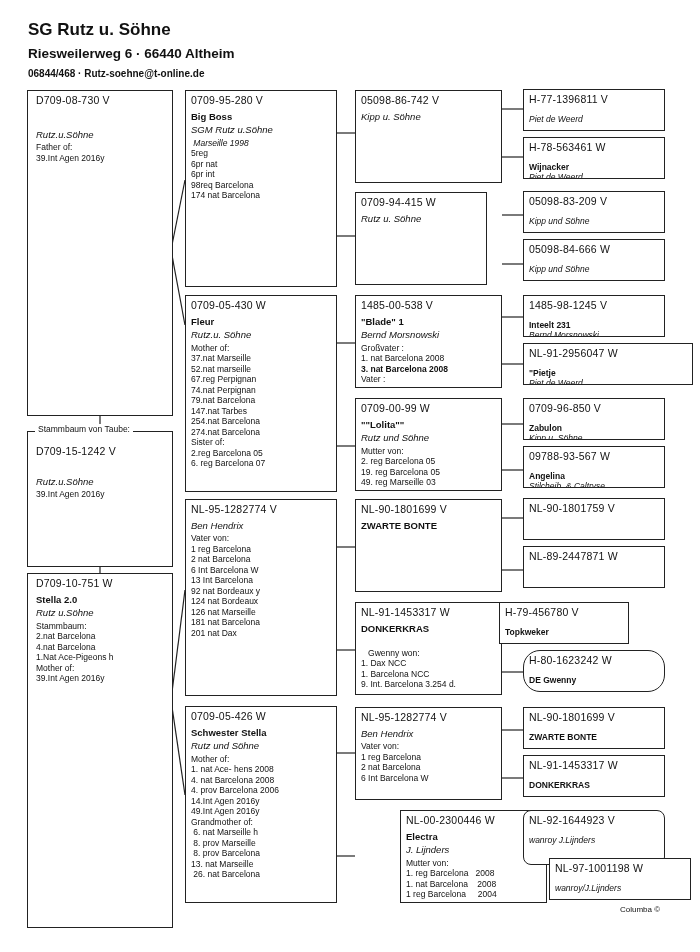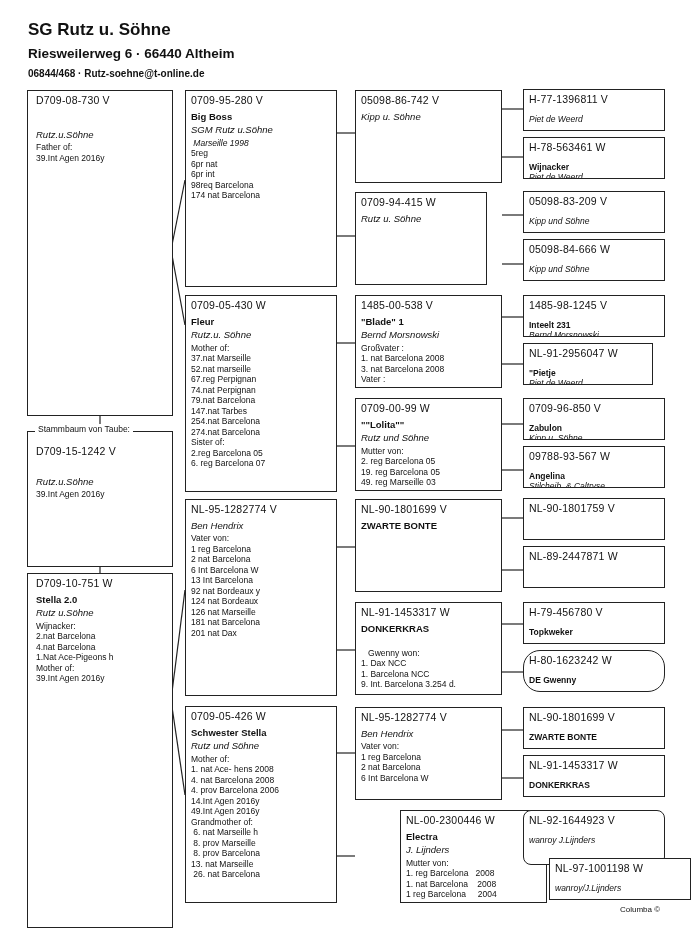--- a/index.html
+++ b/index.html
@@ -86,21 +86,21 @@
       <div class="line" style="white-space: pre;">39.Int Agen 2016y</div>
     </div>
 </div>
 <div class="caption">Stammbaum von Taube:</div>
 
 <div class="box" style="left:27px;top:573px;width:146px;height:355px;padding-left:8px;">
   <div class="ring">D709-10-751 W</div>
   <div class="name">Stella 2.0</div>
   <div class="owner">Rutz u.Söhne</div>
   <div class="lines">
-      <div class="line" style="white-space: pre;">Wijnacker:</div>
+      <div class="line" style="white-space: pre;">Stammbaum:</div>
       <div class="line" style="white-space: pre;">2.nat Barcelona</div>
       <div class="line" style="white-space: pre;">4.nat Barcelona</div>
       <div class="line" style="white-space: pre;">1.Nat Ace-Pigeons h</div>
       <div class="line" style="white-space: pre;">Mother of:</div>
       <div class="line" style="white-space: pre;">39.Int Agen 2016y</div>
     </div>
 </div>
 
 <div class="box g2" style="left:185px;top:90px;width:152px;height:197px;">
     <div class="ring">0709-95-280 V</div>
@@ -178,21 +178,21 @@
     <div class="ring">0709-94-415 W</div>
     <div class="owner">Rutz u. Söhne</div>
   </div>
 <div class="box g3" style="left:355px;top:295px;width:147px;height:93px;">
     <div class="ring">1485-00-538 V</div>
     <div class="name">"Blade" 1</div>
     <div class="owner">Bernd Morsnowski</div>
     <div>
       <div class="line" style="white-space: pre;">Großvater :</div>
       <div class="line" style="white-space: pre;">1. nat Barcelona 2008</div>
-      <div class="line" style="white-space: pre;">3. nat Barcelona 2008</div>
+      <div class="line" style="white-space: pre; font-weight: bold;">3. nat Barcelona 2008</div>
       <div class="line" style="white-space: pre;">Vater :</div>
     </div>
   </div>
 <div class="box g3" style="left:355px;top:398px;width:147px;height:93px;">
     <div class="ring">0709-00-99 W</div>
     <div class="name">""Lolita""</div>
     <div class="owner">Rutz und Söhne</div>
     <div>
       <div class="line" style="white-space: pre;">Mutter von:</div>
       <div class="line" style="white-space: pre;">2. reg Barcelona 05</div>
@@ -252,42 +252,42 @@
   </div>
 <div class="box g4" style="left:523px;top:239px;width:142px;height:42px;">
     <div class="ring">05098-84-666 W</div>
     <div class="owner">Kipp und Söhne</div>
   </div>
 <div class="box g4" style="left:523px;top:295px;width:142px;height:42px;">
     <div class="ring">1485-98-1245 V</div>
     <div class="name">Inteelt 231</div>
     <div class="owner">Bernd Morsnowski</div>
   </div>
-<div class="box g4" style="left:523px;top:343px;width:130px;height:42px;">
+<div class="box g4" style="left:523px;top:343px;width:170px;height:42px;">
     <div class="ring">NL-91-2956047 W</div>
     <div class="name">"Pietje</div>
     <div class="owner">Piet de Weerd</div>
   </div>
 <div class="box g4" style="left:523px;top:398px;width:142px;height:42px;">
     <div class="ring">0709-96-850 V</div>
     <div class="name">Zabulon</div>
     <div class="owner">Kipp u. Söhne</div>
   </div>
 <div class="box g4" style="left:523px;top:446px;width:142px;height:42px;">
     <div class="ring">09788-93-567 W</div>
     <div class="name">Angelina</div>
     <div class="owner">Stilcheib. &amp; Caltryse</div>
   </div>
 <div class="box g4" style="left:523px;top:498px;width:142px;height:42px;">
     <div class="ring">NL-90-1801759 V</div>
   </div>
 <div class="box g4" style="left:523px;top:546px;width:142px;height:42px;">
     <div class="ring">NL-89-2447871 W</div>
   </div>
-<div class="box g4" style="left:523px;top:602px;width:142px;height:42px;">
+<div class="box g4" style="left:499px;top:602px;width:130px;height:42px;">
     <div class="ring">H-79-456780 V</div>
     <div class="name">Topkweker</div>
   </div>
 <div class="box g4" style="left:523px;top:650px;width:142px;height:42px;border-radius:17px;">
     <div class="ring">H-80-1623242 W</div>
     <div class="name">DE Gwenny</div>
   </div>
 <div class="box g4" style="left:523px;top:707px;width:142px;height:42px;">
     <div class="ring">NL-90-1801699 V</div>
     <div class="name">ZWARTE BONTE</div>

